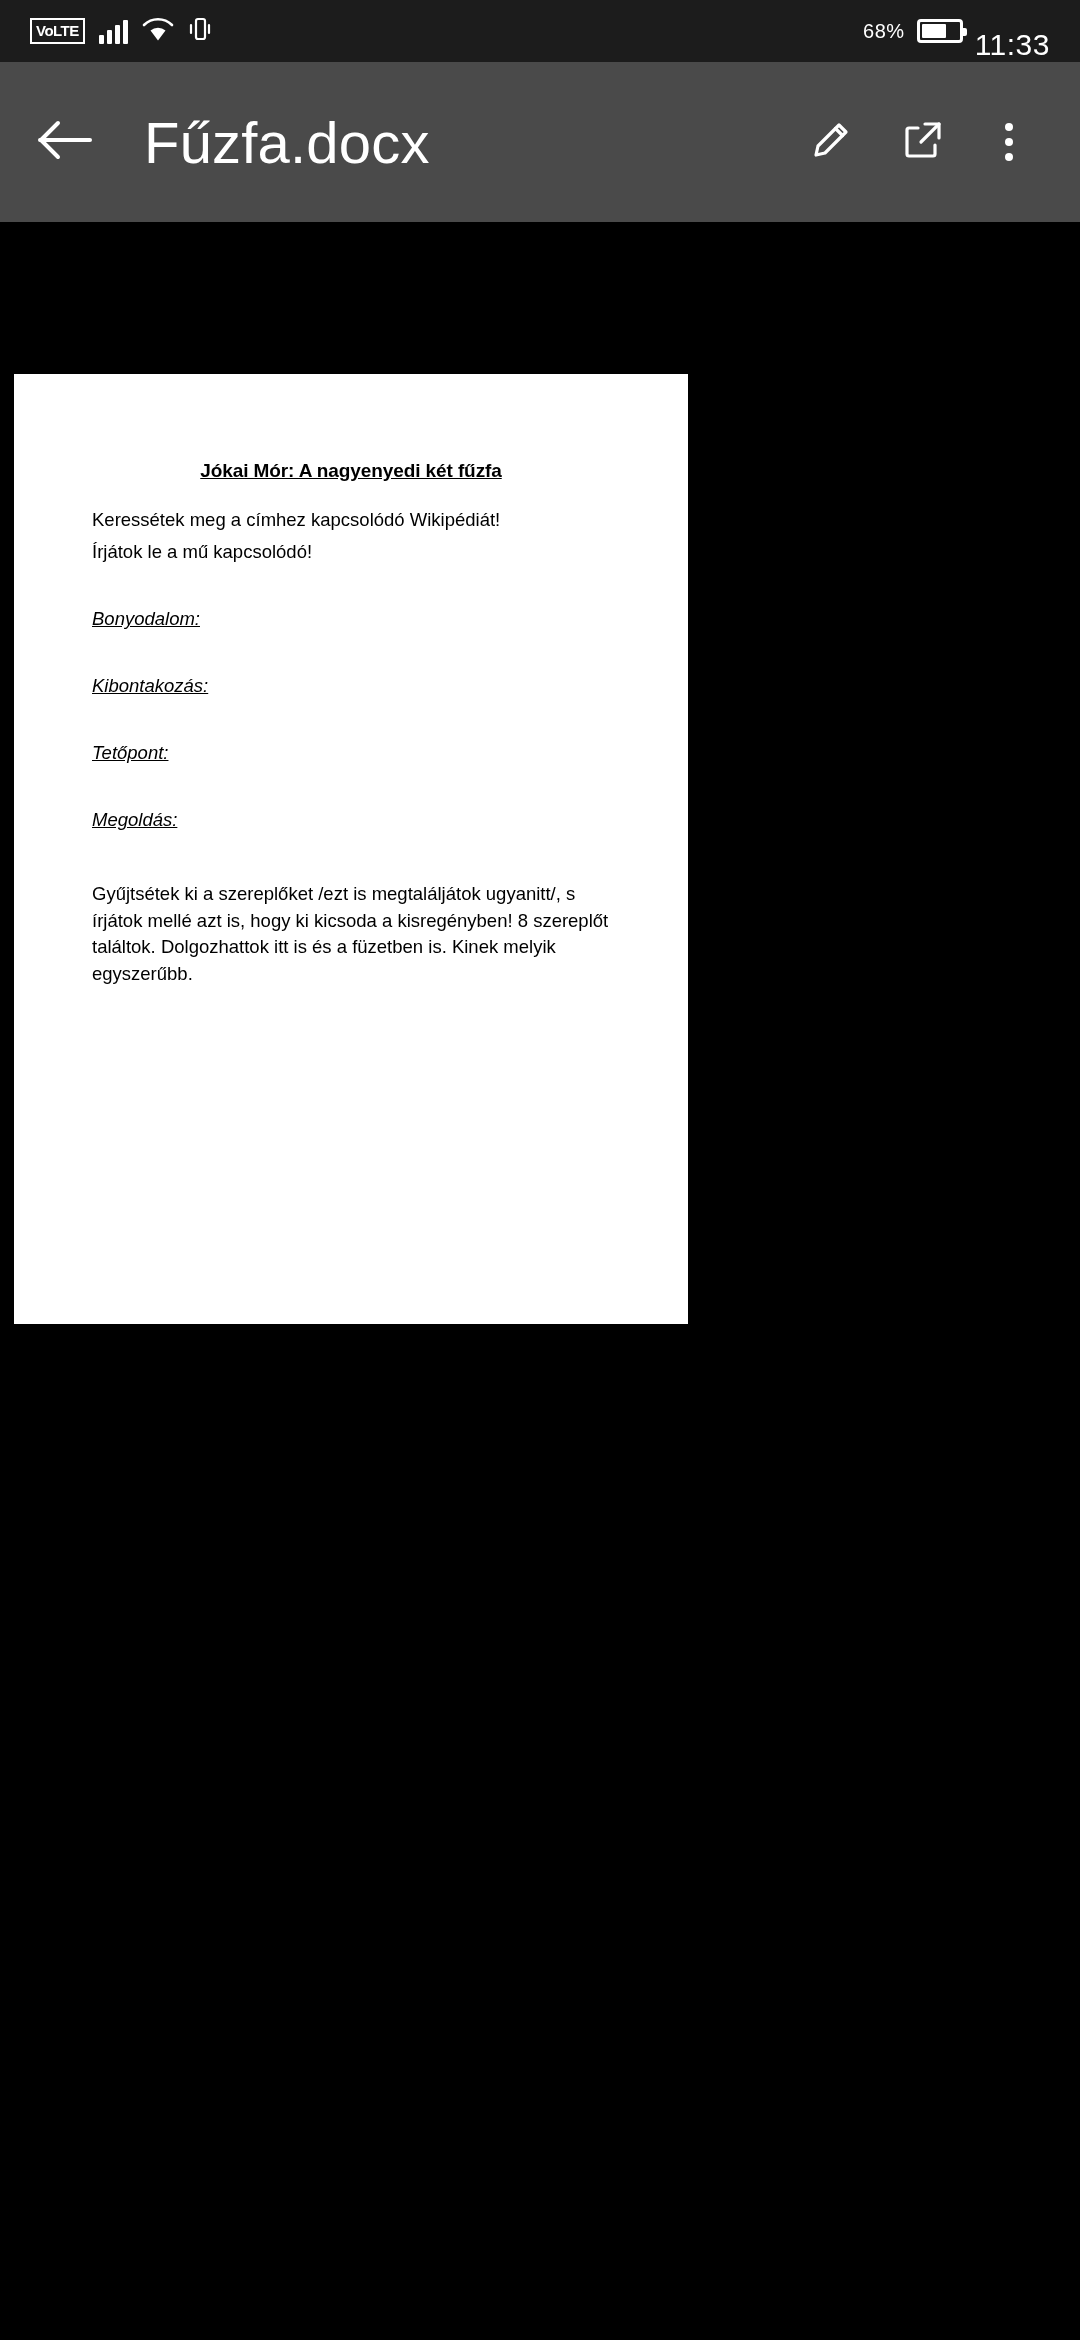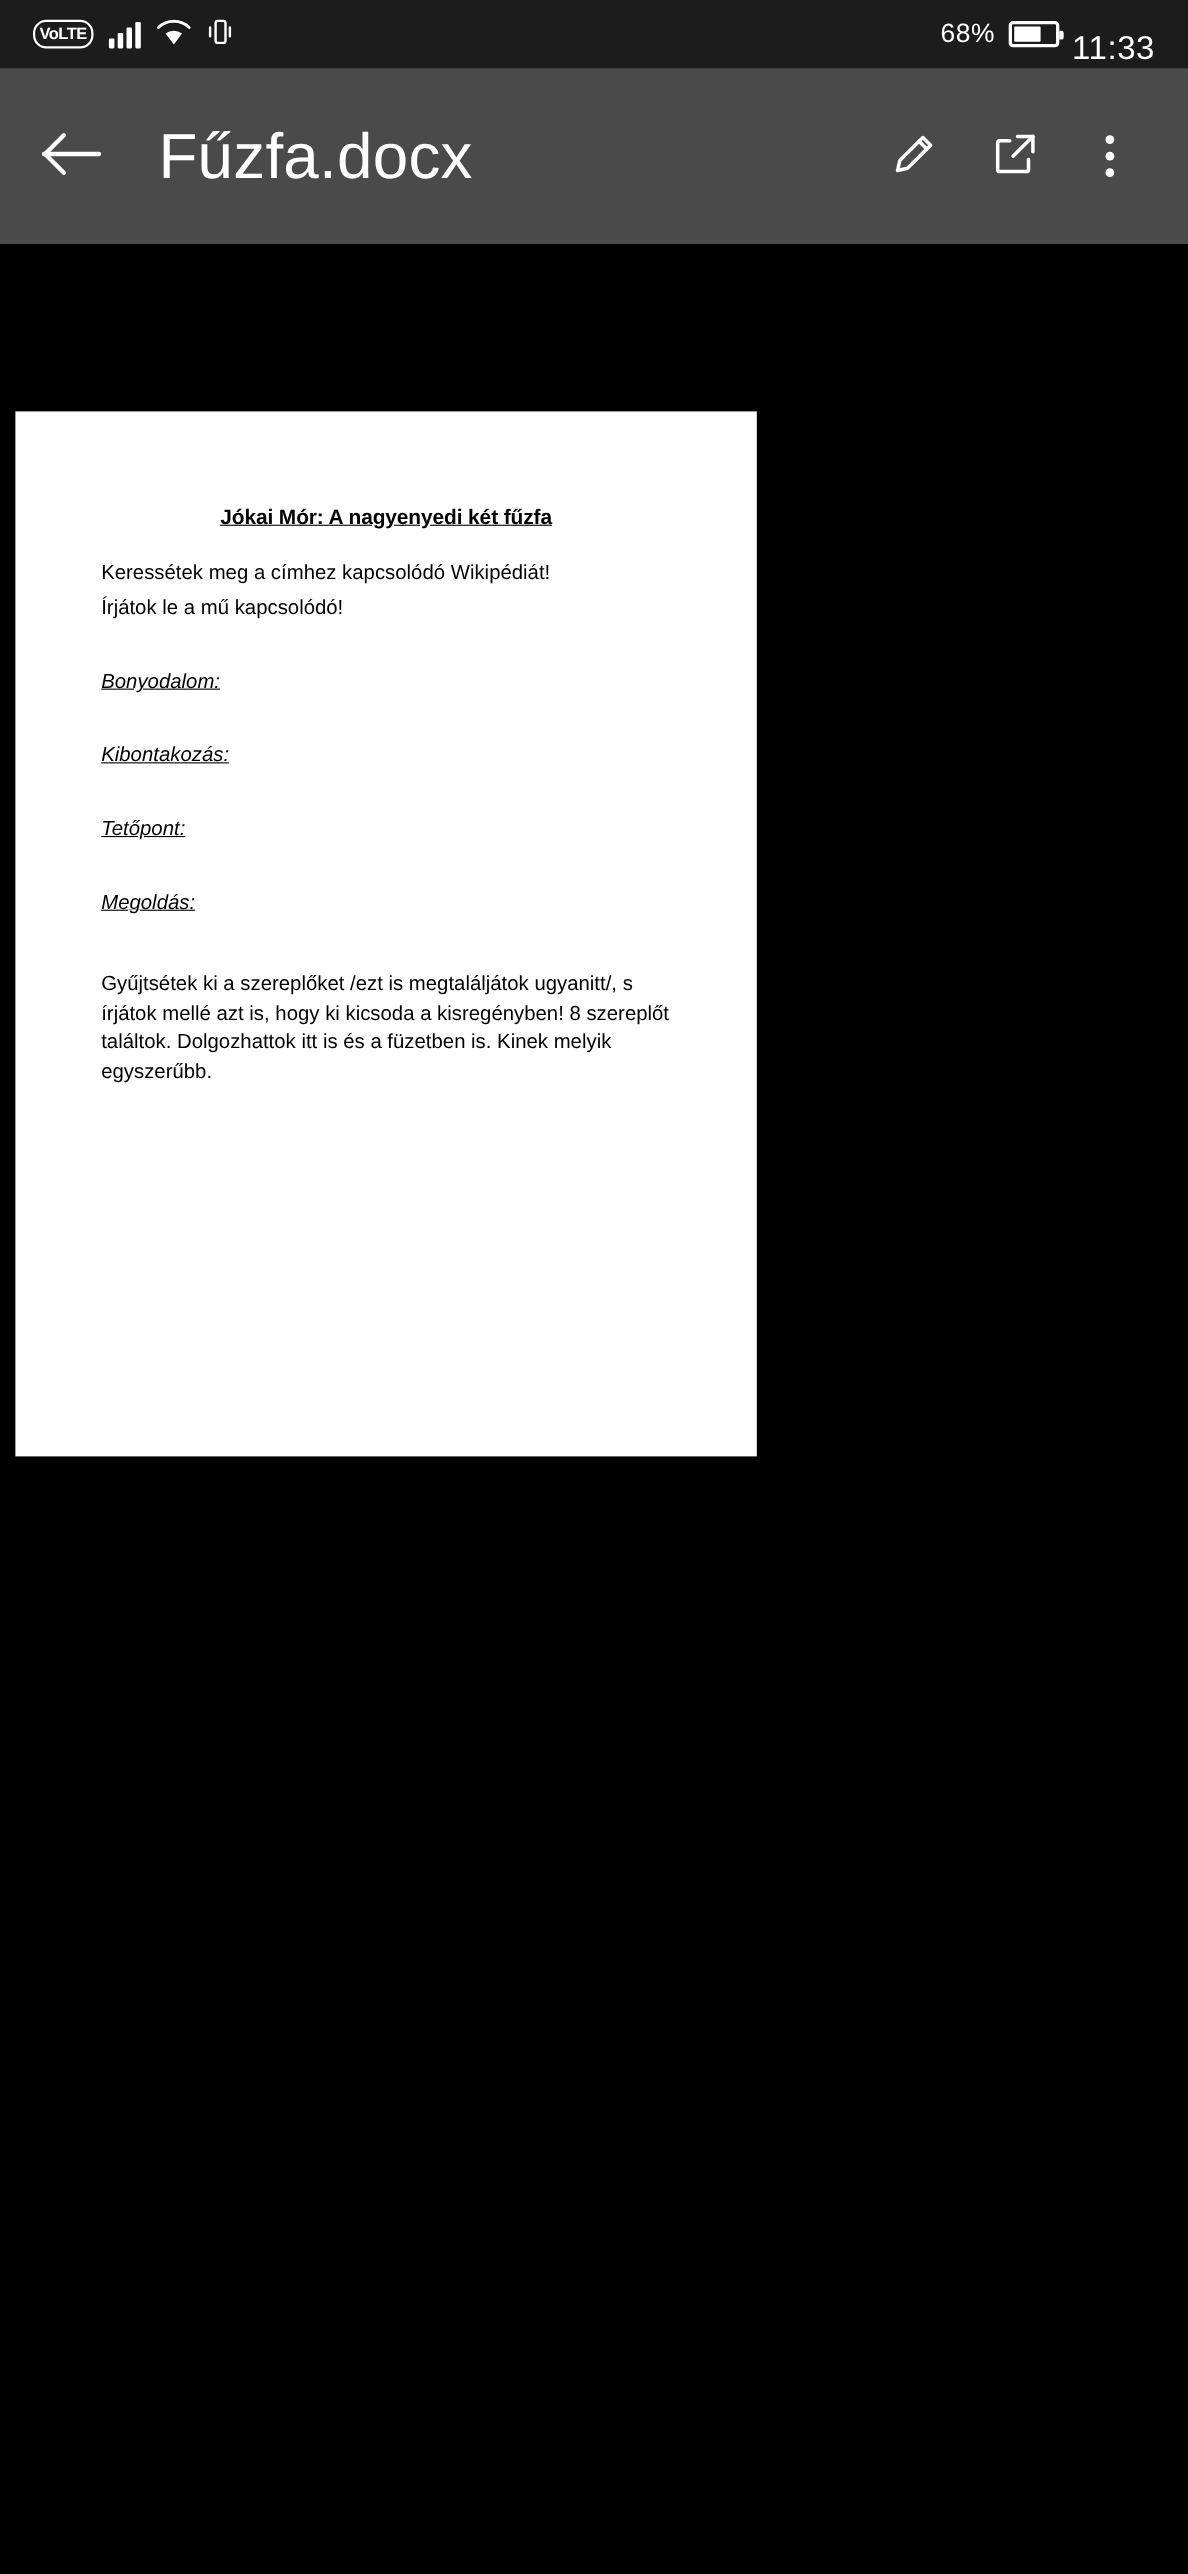--- a/index.html
+++ b/index.html
@@ -31,21 +31,21 @@
     align-items: center;
     gap: 14px;
   }
   .status-right {
     display: flex;
     align-items: center;
     gap: 12px;
   }
   .volte-badge {
     border: 2px solid #ffffff;
-    border-radius: 12px;
+    border-radius: 0;
     font-size: 15px;
     font-weight: bold;
     line-height: 1;
     padding: 3px 4px 4px 4px;
     letter-spacing: -0.5px;
     font-family: "Liberation Sans", sans-serif;
   }
   .signal-bars {
     display: flex;
     align-items: flex-end;
@@ -56,21 +56,21 @@
     display: block;
     width: 5px;
     background: #ffffff;
     border-radius: 1px;
   }
   .signal-bars i:nth-child(1) { height: 9px; }
   .signal-bars i:nth-child(2) { height: 14px; }
   .signal-bars i:nth-child(3) { height: 19px; }
   .signal-bars i:nth-child(4) { height: 24px; }
   .battery-pct {
-    font-size: 24px;
+    font-size: 20px;
     letter-spacing: 0.5px;
   }
   .clock {
     font-size: 30px;
     letter-spacing: 0.5px;
     margin-top: 27px;
   }
   .battery-icon {
     width: 46px;
     height: 24px;

